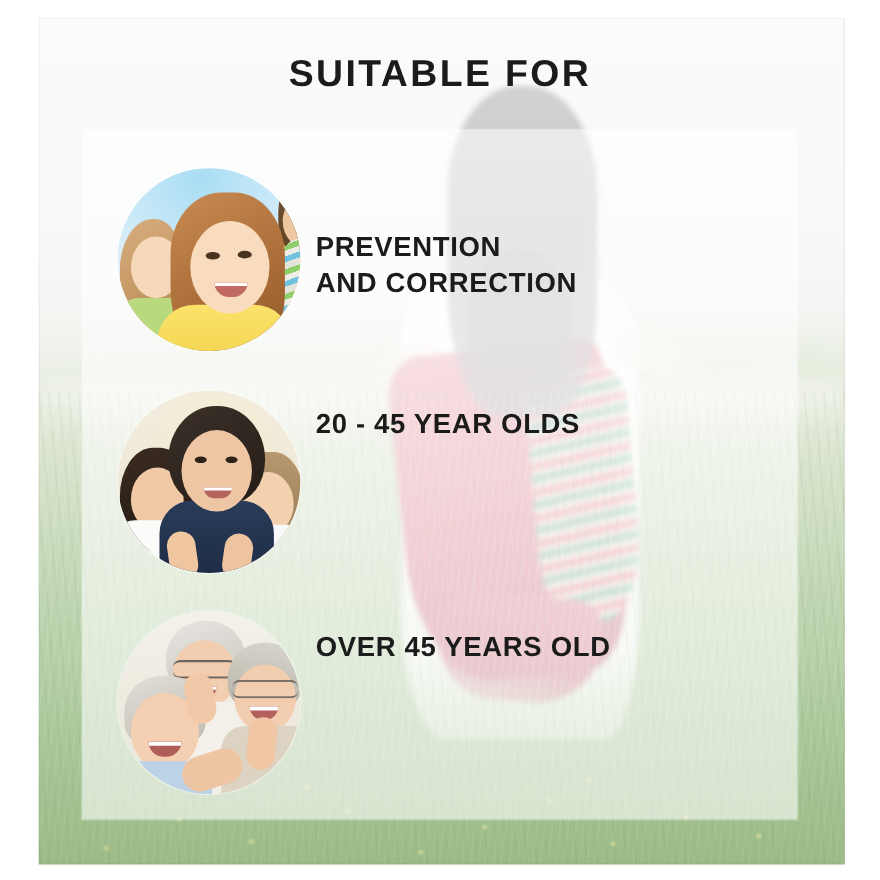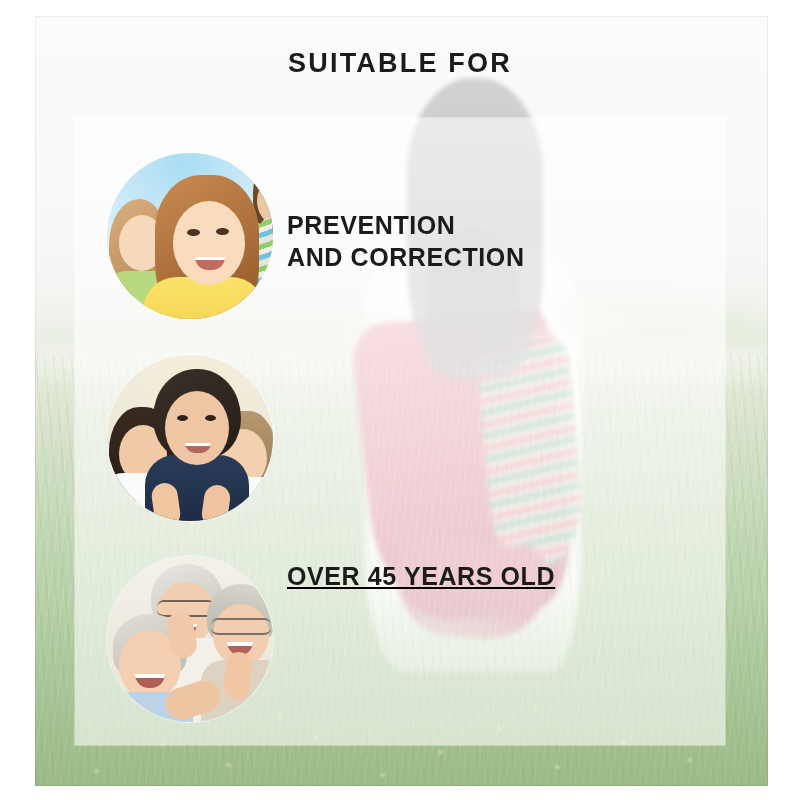--- a/index.html
+++ b/index.html
@@ -157,21 +157,21 @@
     width: 650px; height: 627px;
     background: rgba(255,255,255,.58);
     box-shadow: 0 0 0 1px rgba(255,255,255,.35);
   }
 
   
   .title {
     position: absolute;
     left: 0; top: 48px; width: 800px;
     text-align: center;
-    font-size: 27px;
+    font-size: 34px;
     font-weight: 700;
     letter-spacing: 2.2px;
     color: #1b1b1b;
   }
 
   
   .row { position: absolute; left: 0; width: 800px; }
   .row-1 { top: 153px; }
   .row-2 { top: 355px; }
   .row-3 { top: 556px; }
@@ -258,21 +258,21 @@
     font-size: 21px;
     font-weight: 400;
     letter-spacing: .2px;
     color: #2e2e2e;
     line-height: 1.38;
     white-space: pre-line;
     margin-top: 7px;
   }
   .txt-1 { top: 56px; }
   .txt-2 { top: 15px; }
-  .txt-3 { top: 4px; text-decoration: underline; }
+  .txt-3 { top: 16px; }
 </style>
 </head>
 <body>
 
 <div id="root">
 
   <div class="bg">
     <div class="bg-sky"></div>
     <div class="bg-hill-a"></div>
     <div class="bg-hill-b"></div>
@@ -355,20 +355,21 @@
           <div class="m-shirt"></div>
           <div class="m-face"></div>
         <div class="m-eye1"></div>
           <div class="m-eye2"></div>
           <div class="m-mouth"></div>
         <div class="thumb1"></div>
           <div class="thumb2"></div>
       </div>
     </div>
     <div class="txt txt-2">
+      <div class="heading">20 - 45 YEAR OLDS</div>
     </div>
   </div>
 
   <div class="row row-3">
     <div class="photo">
       <div class="ph-inner ph-seniors">
         <div class="s-hair-a"></div>
           <div class="s-face-a"></div>
           <div class="s-body-a"></div>
         <div class="s-glass-a"></div>

